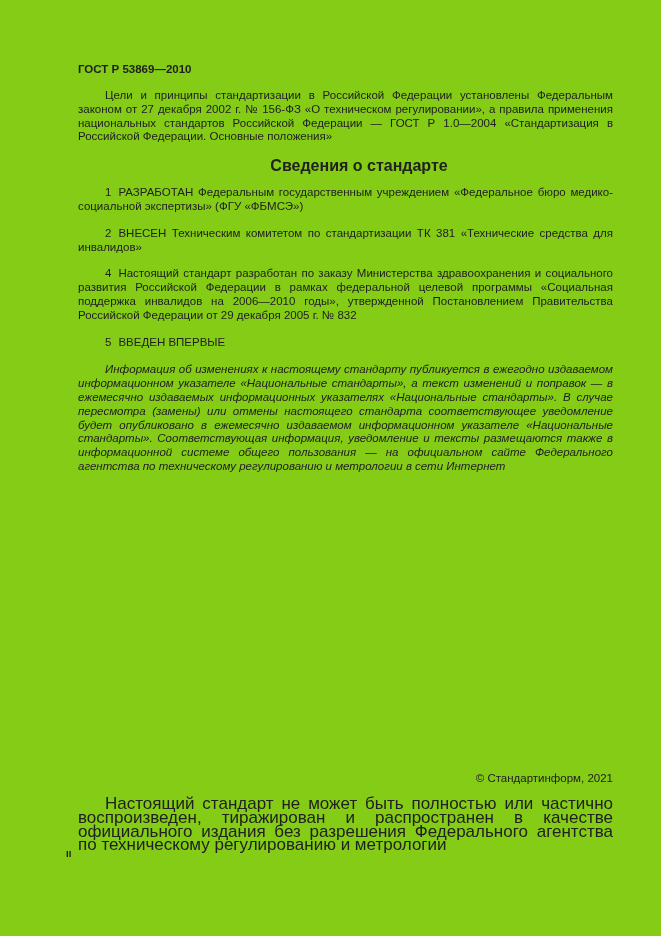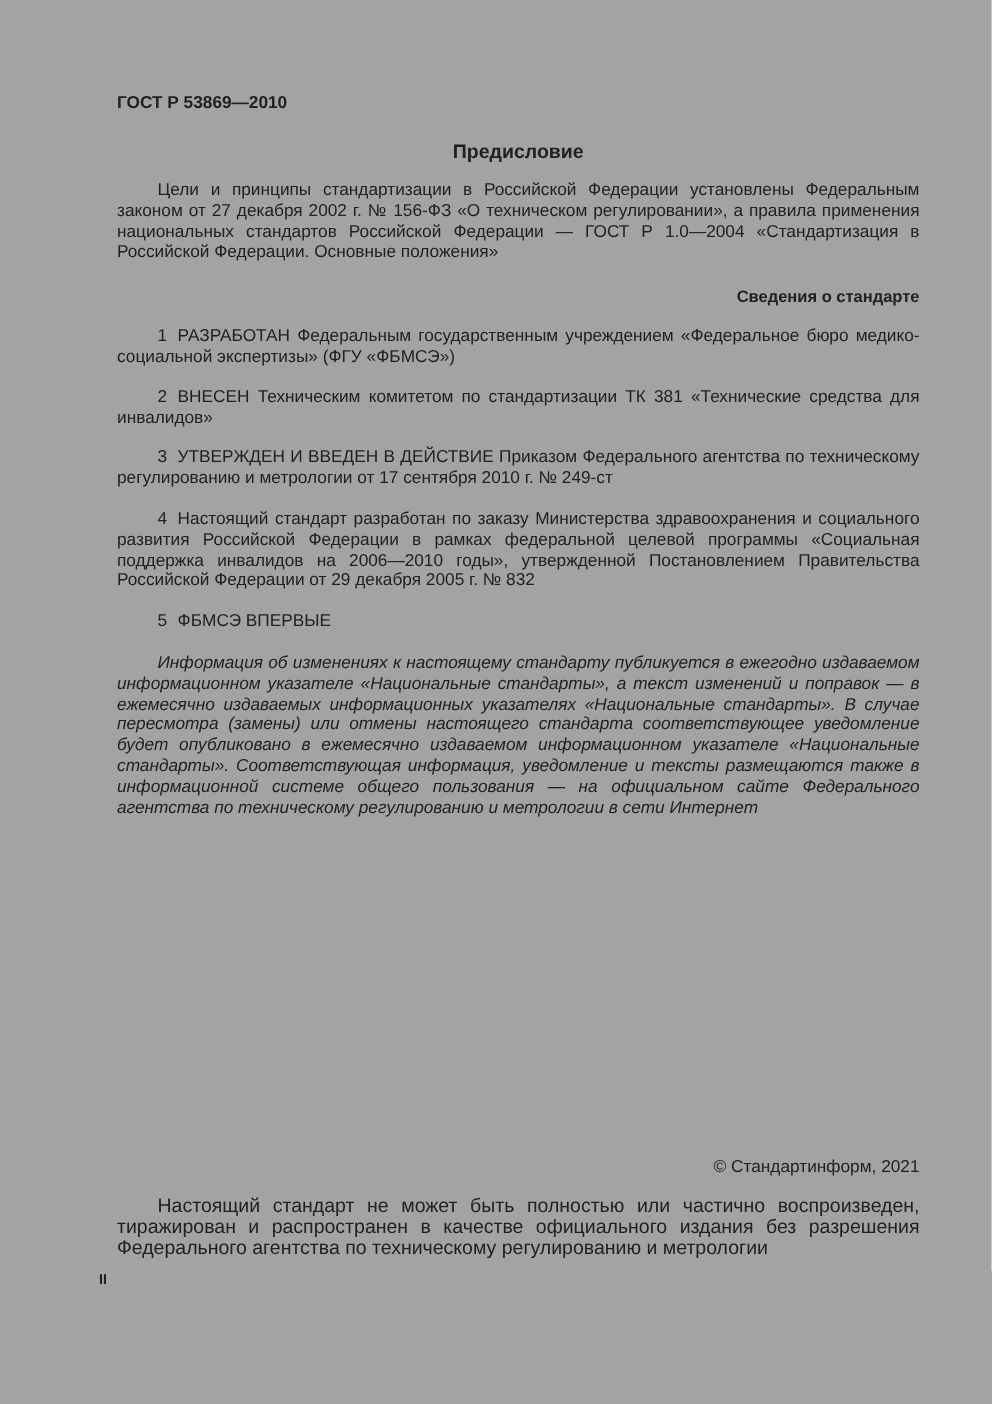--- a/index.html
+++ b/index.html
@@ -39,84 +39,82 @@
     font-size: 11.5px;
     line-height: 13.8px;
     text-align: justify;
     text-indent: 27px;
     margin: 13px 0 0 0;
   }
   p.intro {
     margin-top: 13px;
   }
   p.section-heading {
-    font-size: 11px;
+    font-size: 16px;
     font-weight: bold;
     text-indent: 27px;
     margin: 15px 0 0 0;
     line-height: 14px;
-    text-align: right;
+    text-align: center;
   }
   p.notice {
     font-style: italic;
     margin-top: 14px;
   }
   .item-num {
     margin-right: 7px;
   }
   .copyright-line {
     position: absolute;
     top: 771px;
     right: 48px;
     font-size: 11.5px;
     line-height: 14px;
   }
   .restriction {
     position: absolute;
     top: 797px;
     left: 78px;
     right: 48px;
-    font-size: 13px;
+    font-size: 17px;
     line-height: 13.8px;
     text-align: justify;
     text-indent: 27px;
     margin: 0;
   }
   .page-number {
     position: absolute;
     top: 848px;
     left: 66px;
     font-size: 9.5px;
     line-height: 11px;
     font-weight: bold;
   }
 </style>
 </head>
 <body style="background: rgb(233, 233, 233);">
 
-<div class="page" style="background: #a3a3a3; color: rgb(33, 33, 33);">
+<div class="page" style="background: #84cc16; color: rgb(33, 33, 33);">
   <div class="content">
 
     <div class="doc-code">ГОСТ Р 53869—2010</div>
 
-    <h1 class="page-title">Предисловие</h1>
 
     <p class="body intro">Цели и принципы стандартизации в Российской Федерации установлены Федеральным законом от 27 декабря 2002 г. № 156-ФЗ «О техническом регулировании», а правила применения национальных стандартов Российской Федерации — ГОСТ Р 1.0—2004 «Стандартизация в Российской Федерации. Основные положения»</p>
 
     <p class="section-heading">Сведения о стандарте</p>
 
     <p class="body"><span class="item-num">1</span><span>РАЗРАБОТАН Федеральным государственным учреждением «Федеральное бюро медико-социальной экспертизы» (ФГУ «ФБМСЭ»)</span></p>
 
     <p class="body"><span class="item-num">2</span><span>ВНЕСЕН Техническим комитетом по стандартизации ТК 381 «Технические средства для инвалидов»</span></p>
 
-    <p class="body"><span class="item-num">3</span><span>УТВЕРЖДЕН И ВВЕДЕН В ДЕЙСТВИЕ Приказом Федерального агентства по техническому регулированию и метрологии от 17 сентября 2010 г. № 249-ст</span></p>
 
     <p class="body"><span class="item-num">4</span><span>Настоящий стандарт разработан по заказу Министерства здравоохранения и социального развития Российской Федерации в рамках федеральной целевой программы «Социальная поддержка инвалидов на 2006—2010 годы», утвержденной Постановлением Правительства Российской Федерации от 29 декабря 2005 г. № 832</span></p>
 
-    <p class="body"><span class="item-num">5</span><span>ФБМСЭ ВПЕРВЫЕ</span></p>
+    <p class="body"><span class="item-num">5</span><span>ВВЕДЕН ВПЕРВЫЕ</span></p>
 
     <p class="body notice">Информация об изменениях к настоящему стандарту публикуется в ежегодно издаваемом информационном указателе «Национальные стандарты», а текст изменений и поправок — в ежемесячно издаваемых информационных указателях «Национальные стандарты». В случае пересмотра (замены) или отмены настоящего стандарта соответствующее уведомление будет опубликовано в ежемесячно издаваемом информационном указателе «Национальные стандарты». Соответствующая информация, уведомление и тексты размещаются также в информационной системе общего пользования — на официальном сайте Федерального агентства по техническому регулированию и метрологии в сети Интернет</p>
 
   </div>
 
   <div class="copyright-line">© Стандартинформ, 2021</div>
 
   <p class="restriction">Настоящий стандарт не может быть полностью или частично воспроизведен, тиражирован и распространен в качестве официального издания без разрешения Федерального агентства по техническому регулированию и метрологии</p>
 
   <div class="page-number">II</div>

